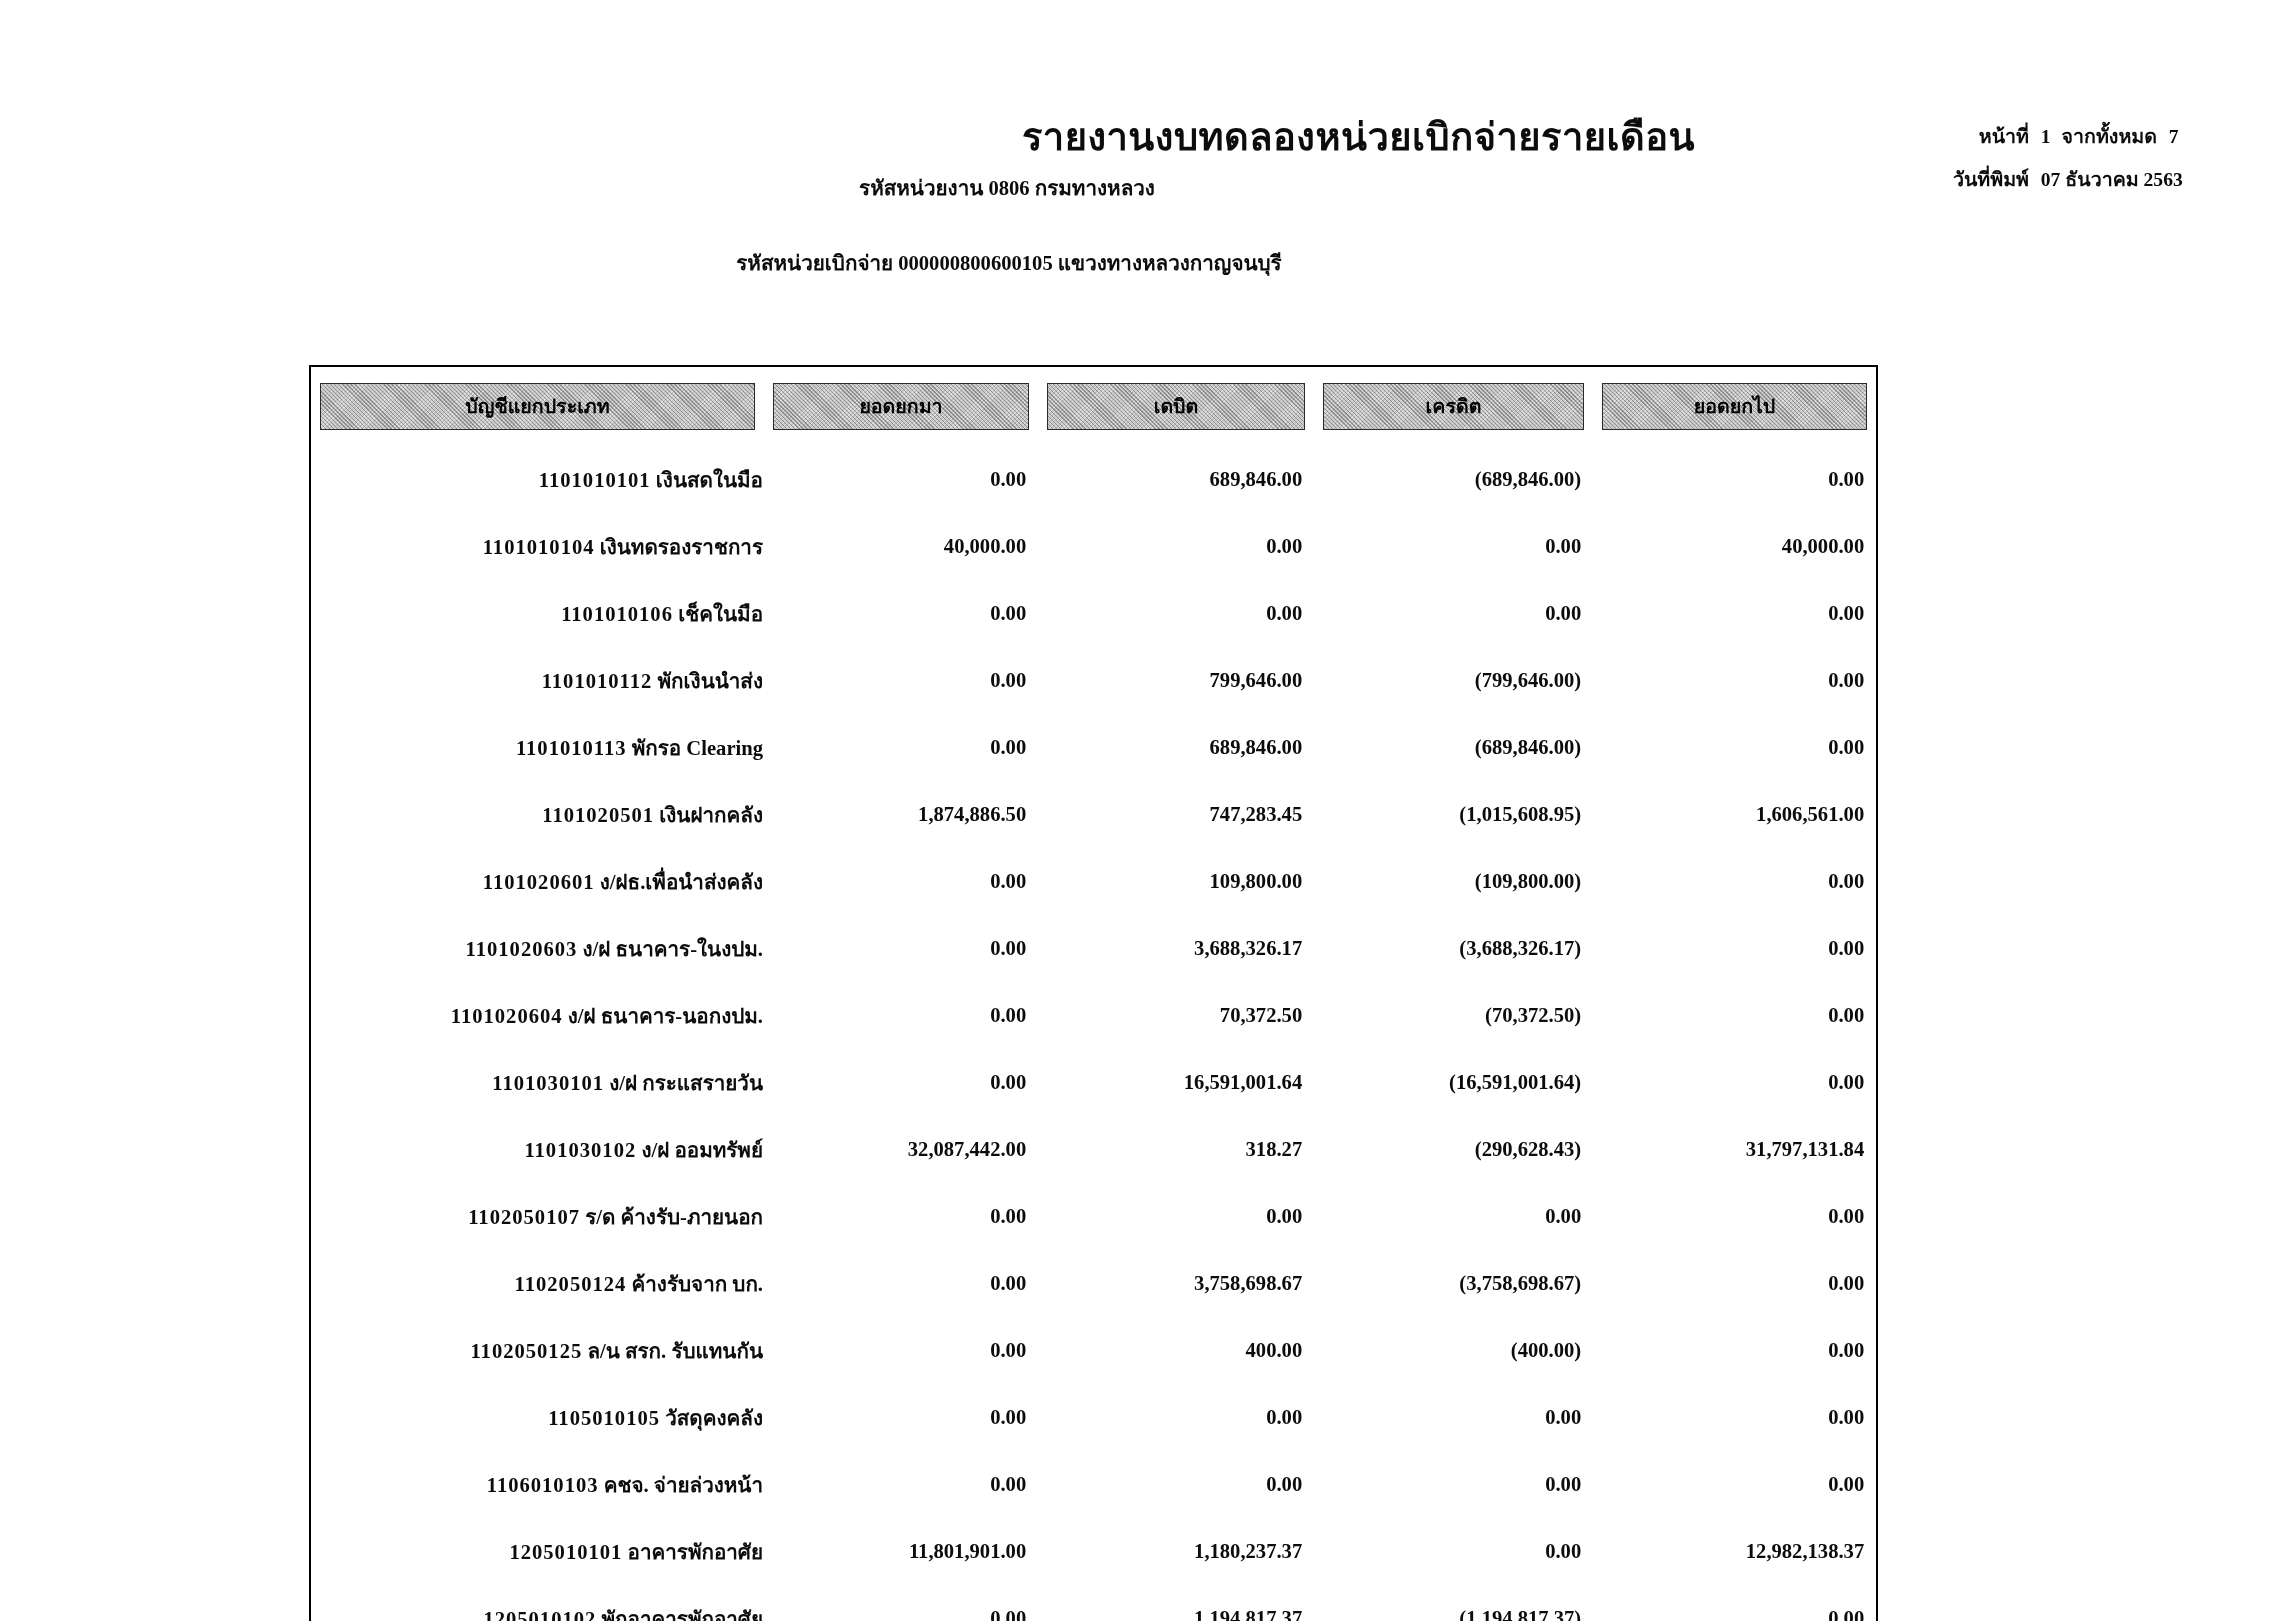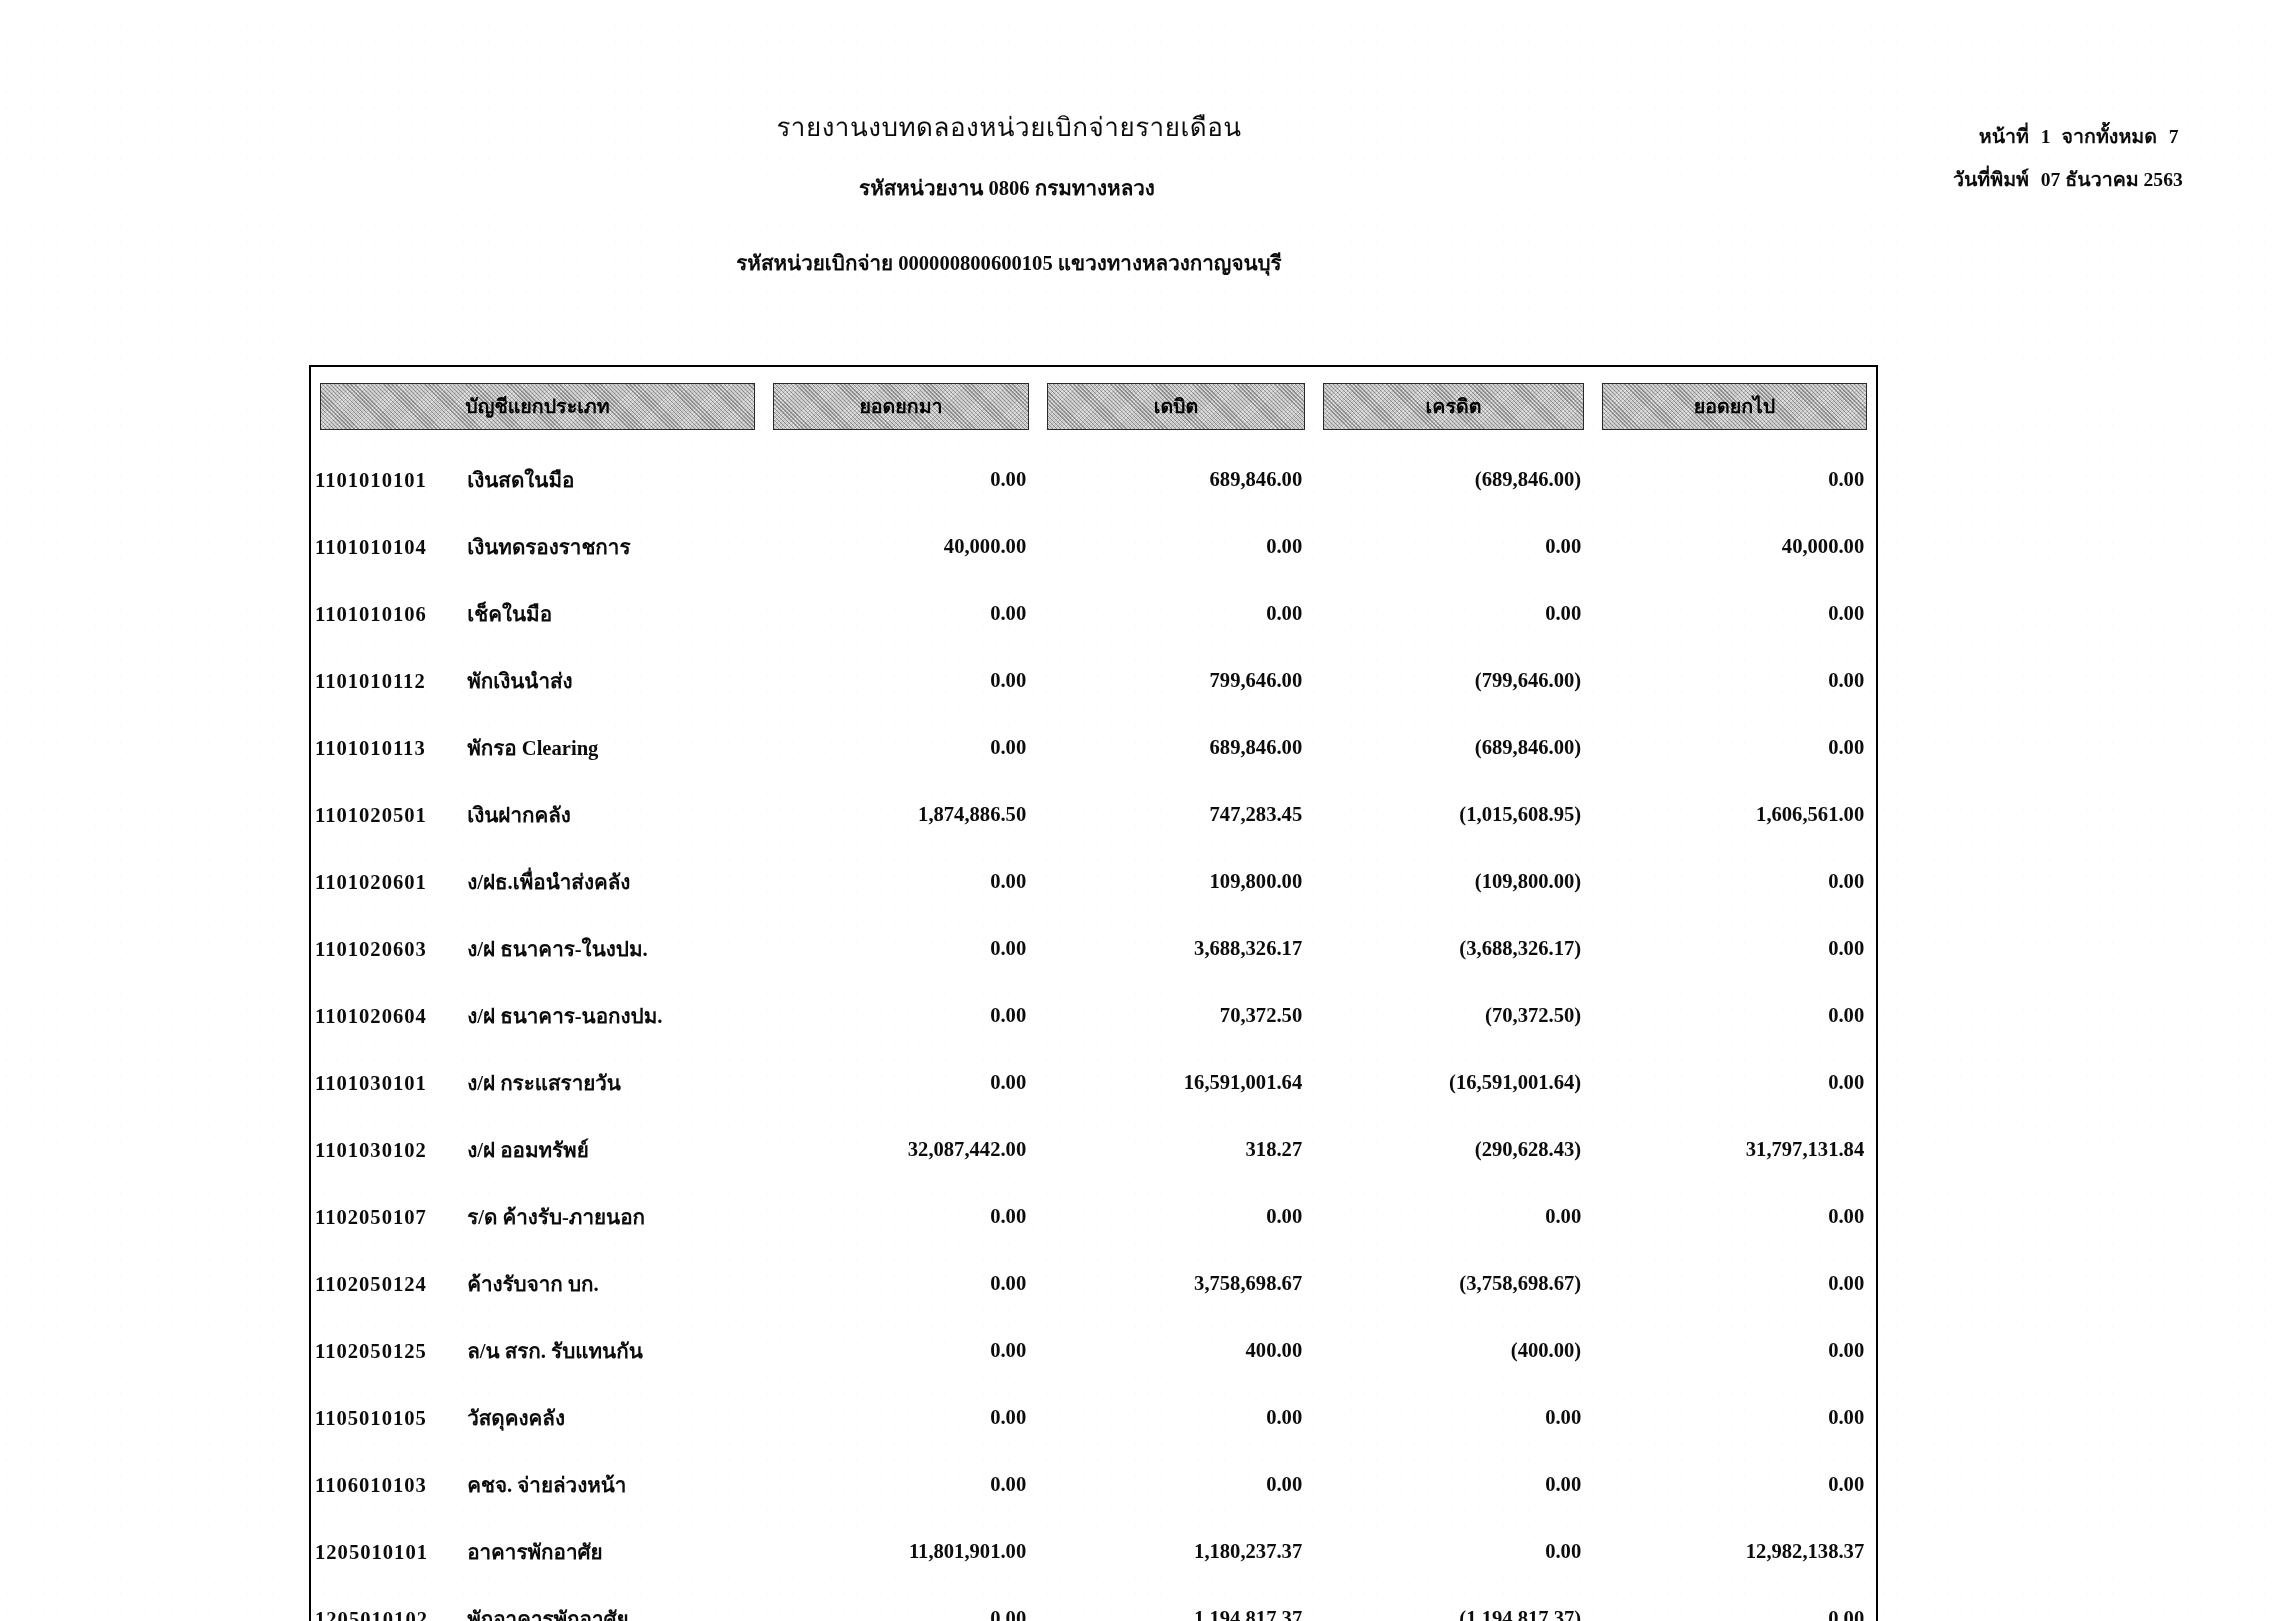--- a/index.html
+++ b/index.html
@@ -17,21 +17,21 @@
     background-image:radial-gradient(rgba(0,0,0,.45) 0.7px, transparent 0.9px);
     background-size:12.7px 16.7px;
     opacity:.07;
     pointer-events:none;
   }
   
   .titles{
     position:absolute;left:323px;top:106px;width:1372px;
     text-align:center;
   }
-  .title{font-size:26px;font-weight:normal;letter-spacing:0.5px;}
+  .title{font-size:38px;font-weight:bold;letter-spacing:0.5px;text-align:right;}
   .sub{font-size:20.6px;font-weight:bold;margin-top:0;}
   .sub1{position:absolute;left:0;right:4px;top:65px;}
   .sub2{position:absolute;left:0;right:0;top:140px;}
   .sub3{position:absolute;left:0;right:0;top:179px;}
   
   .page-info{
     position:absolute;left:1913px;top:127px;width:353px;
     font-size:19.6px;font-weight:bold;line-height:1;
   }
   .pi-row{display:flex;align-items:baseline;margin-bottom:21.6px;}
@@ -62,21 +62,21 @@
       repeating-linear-gradient(-45deg, rgba(255,255,255,.45) 0 1px, transparent 1px 2.9px);
     border:1px solid #2a2a2a;
     overflow:hidden;white-space:nowrap;
   }
   td.cell{
     border-left:2px solid #000;border-right:2px solid #000;
     height:65px;vertical-align:middle;
     font-weight:bold;
     white-space:nowrap;overflow:hidden;
   }
-  td.acct{padding-left:4px;text-align:left;}
+  td.acct{padding-left:4px;text-align:right;}
   td.num{padding-right:11.8px;text-align:right;}
   .code{display:inline-block;min-width:147px;letter-spacing:1px;}
   .acct-name{display:inline-block;}
 </style>
 </head>
 <body>
 
 <div class="page">
 
   <div class="page-info">

